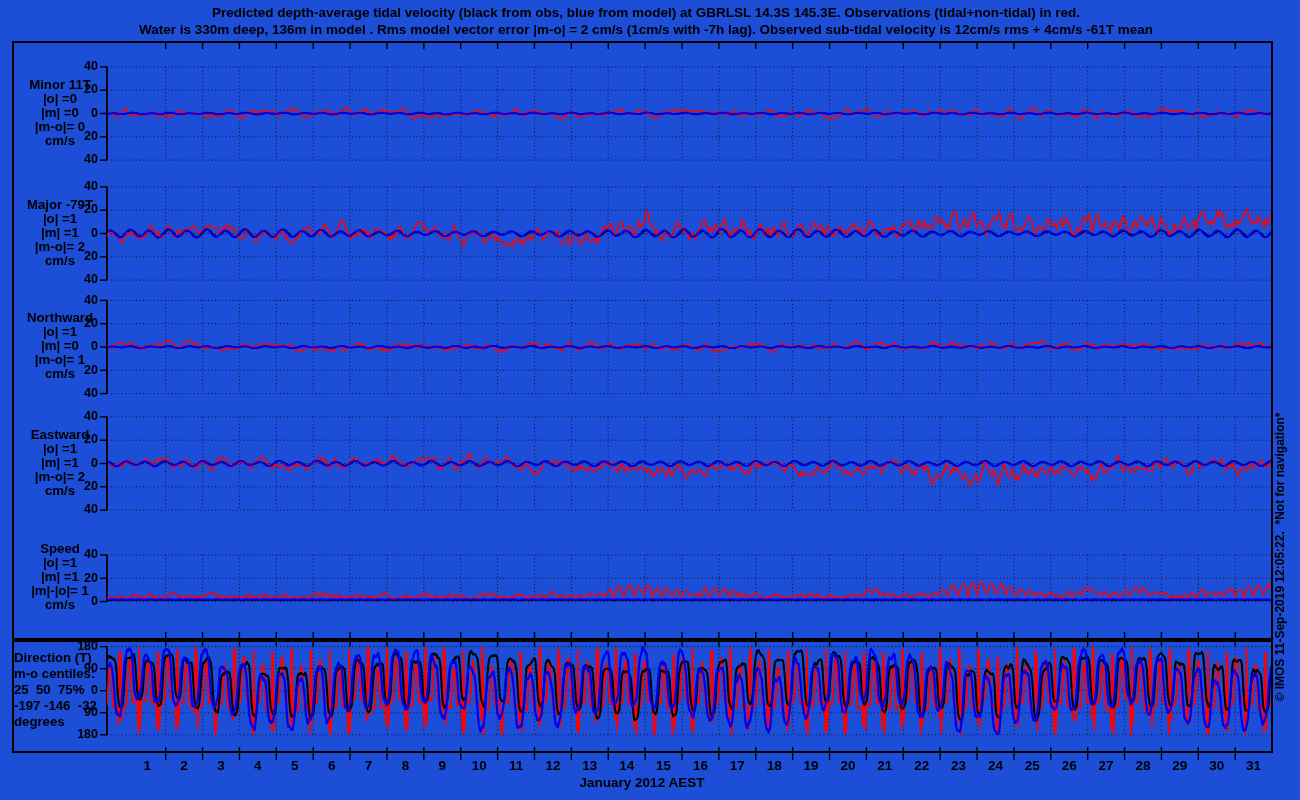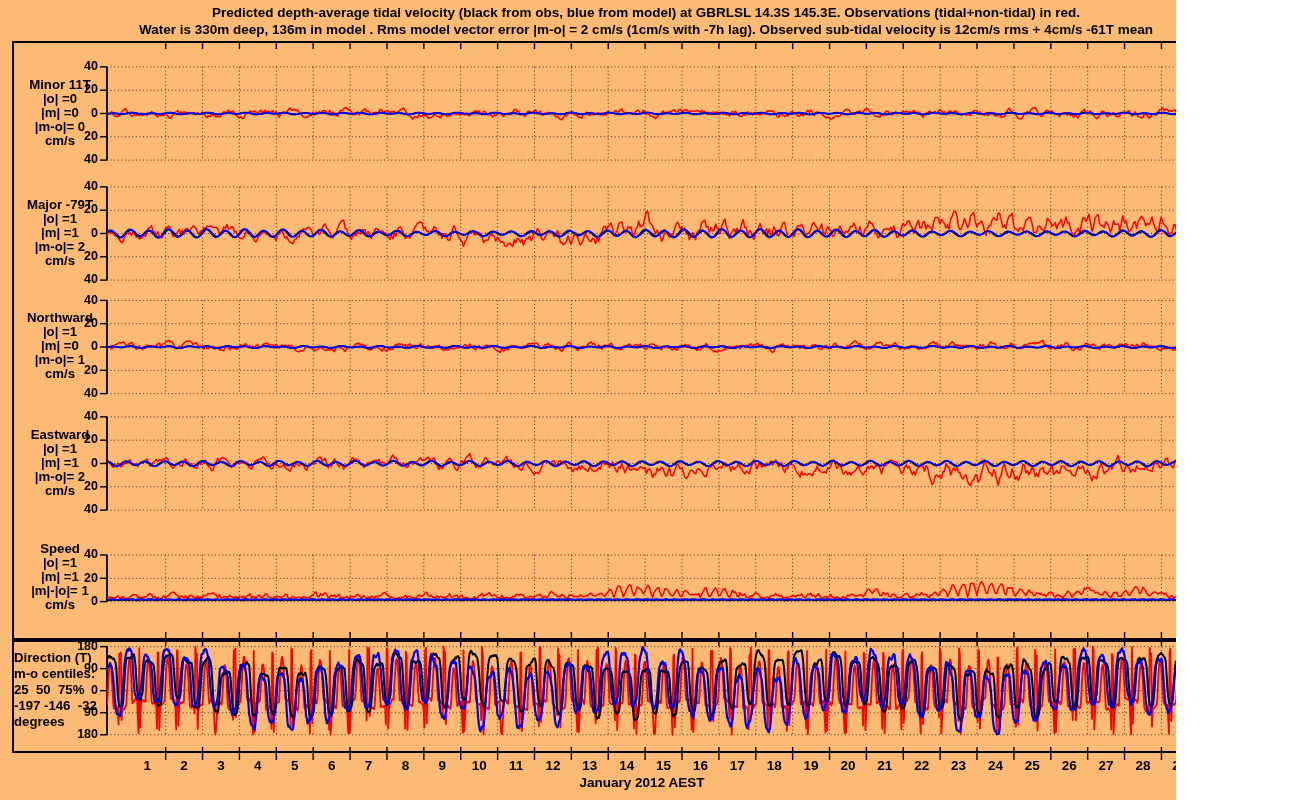--- a/index.html
+++ b/index.html
@@ -1,16 +1,16 @@
 <!DOCTYPE html>
 <html><head>
 <meta charset="utf-8">
 <style>
   html,body{margin:0;padding:0;background:#ffffff;}
-  #figure{position:relative;width:1176px;height:800px;background:#fdba74;overflow:hidden;}
+  #figure{position:relative;width:1300px;height:800px;background:#1d4ed8;overflow:hidden;}
   svg{display:block;}
   text{fill:#000;font-family:"Liberation Sans",sans-serif;white-space:pre;}
   .t-title{font-size:13.5px;font-weight:700;}
   .t-tick{font-size:12.5px;font-weight:700;}
   .t-panel{font-size:13.2px;font-weight:700;}
   .t-day{font-size:13.5px;font-weight:700;}
   .t-xlabel{font-size:13.5px;font-weight:700;}
   .t-mark{font-size:12px;font-weight:600;}
   path.series{fill:none;stroke-linejoin:round;stroke-linecap:round;}
   line.grid{stroke:#000;stroke-width:0.9;stroke-dasharray:1 2.6;opacity:0.85;}

